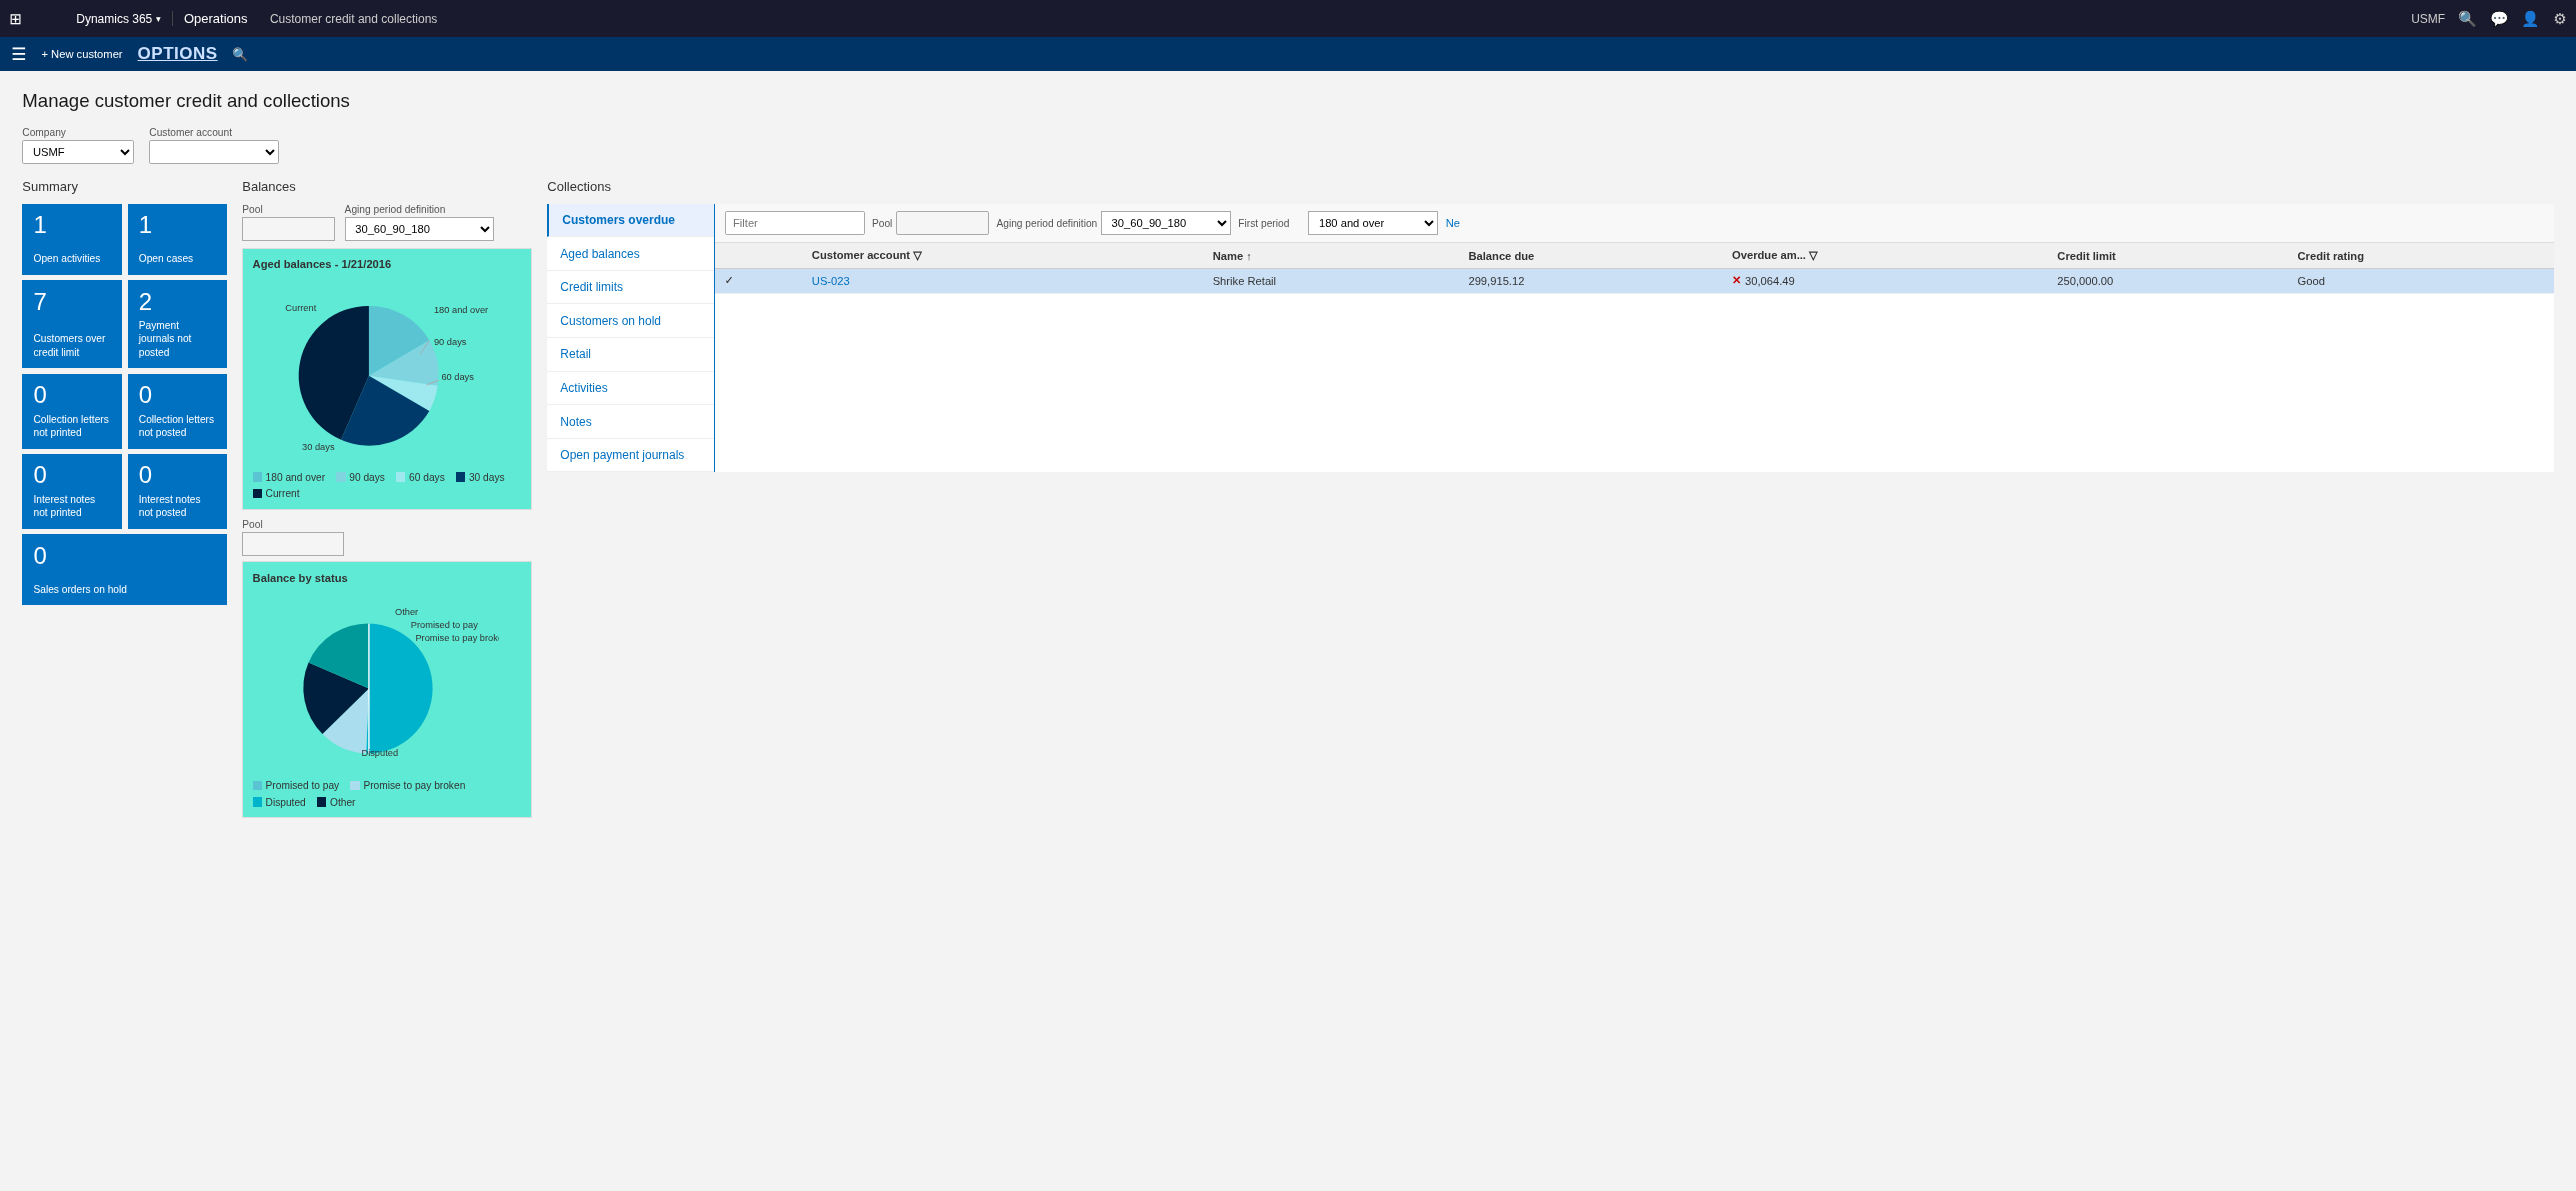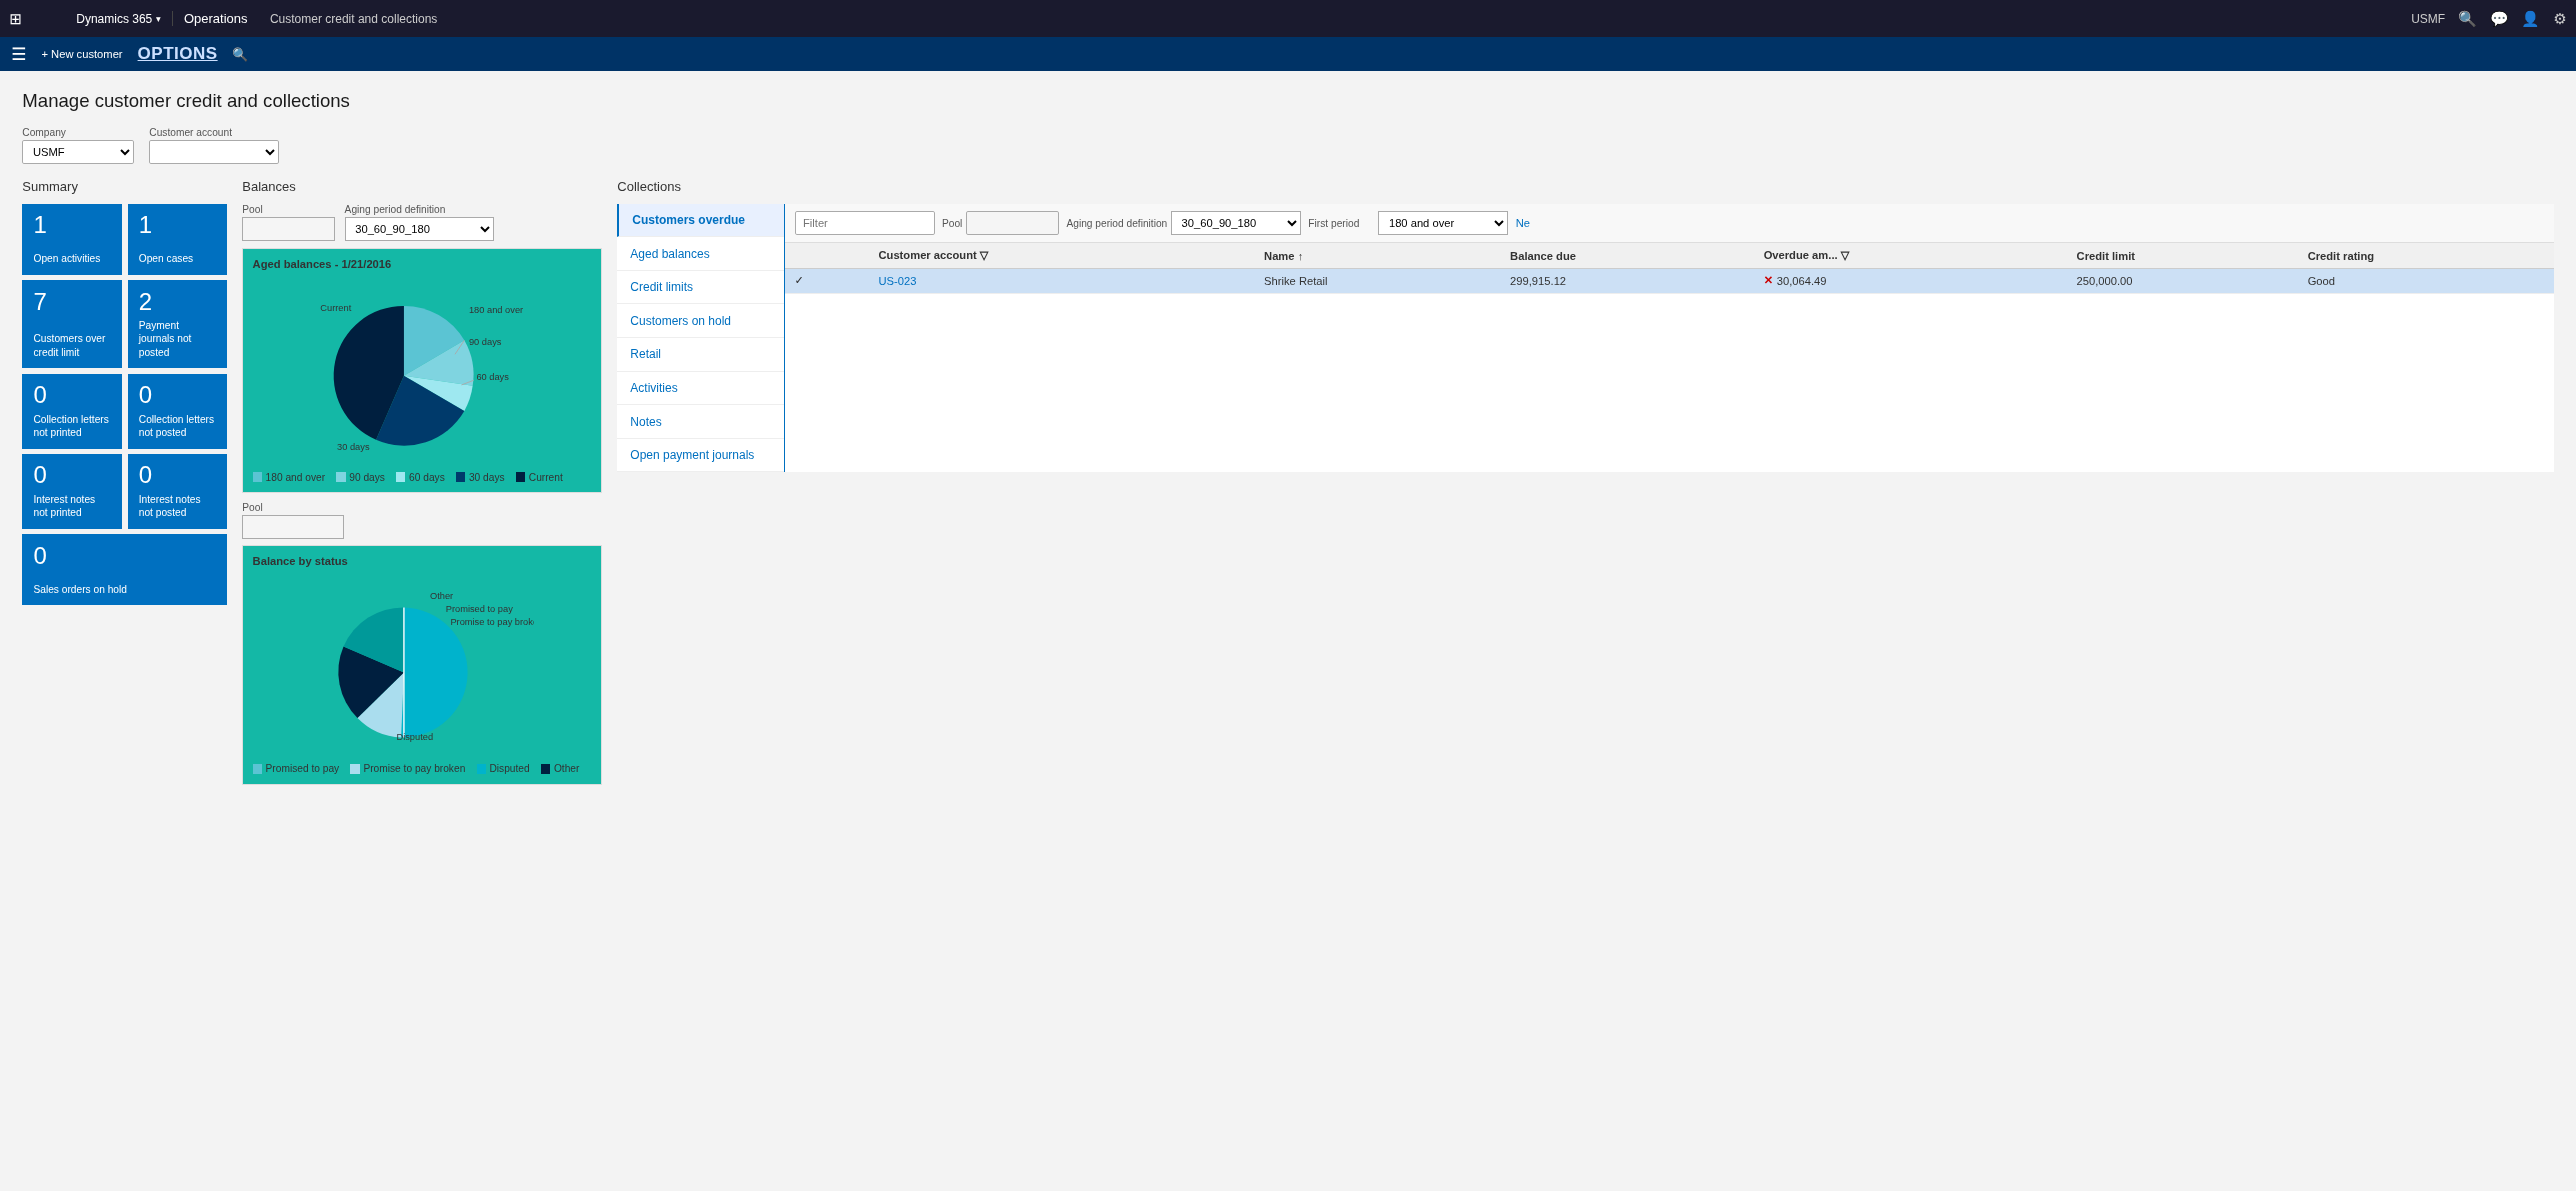--- a/index.html
+++ b/index.html
@@ -136,21 +136,21 @@
       font-size: 10.2px;
       line-height: 1.3;
       margin-top: 5.6px;
     }
     .summary-tile.full-width {
       grid-column: span 2;
     }
 
     
     .balances-col {
-      width: 360px;
+      width: 290px;
       flex-shrink: 0;
     }
     .balances-filter-row {
       display: flex;
       gap: 9.3px;
       margin-bottom: 7.4px;
       align-items: flex-end;
     }
     .balances-filter-row label {
       font-size: 10.2px;
@@ -169,21 +169,21 @@
     .balances-filter-row input {
       height: 24px;
       border: 0.9px solid #aaa;
       font-size: 11.2px;
       padding: 0 5.6px;
       background: #fff;
       width: 93px;
     }
 
     .chart-box {
-      background: #14b8a6;
+      background: #5eead4;
       border: 0.9px solid #ddd;
       padding: 9.3px;
       margin-bottom: 9.3px;
     }
     .chart-title {
       font-size: 11.2px;
       font-weight: 600;
       color: #333;
       margin-bottom: 7.4px;
     }

